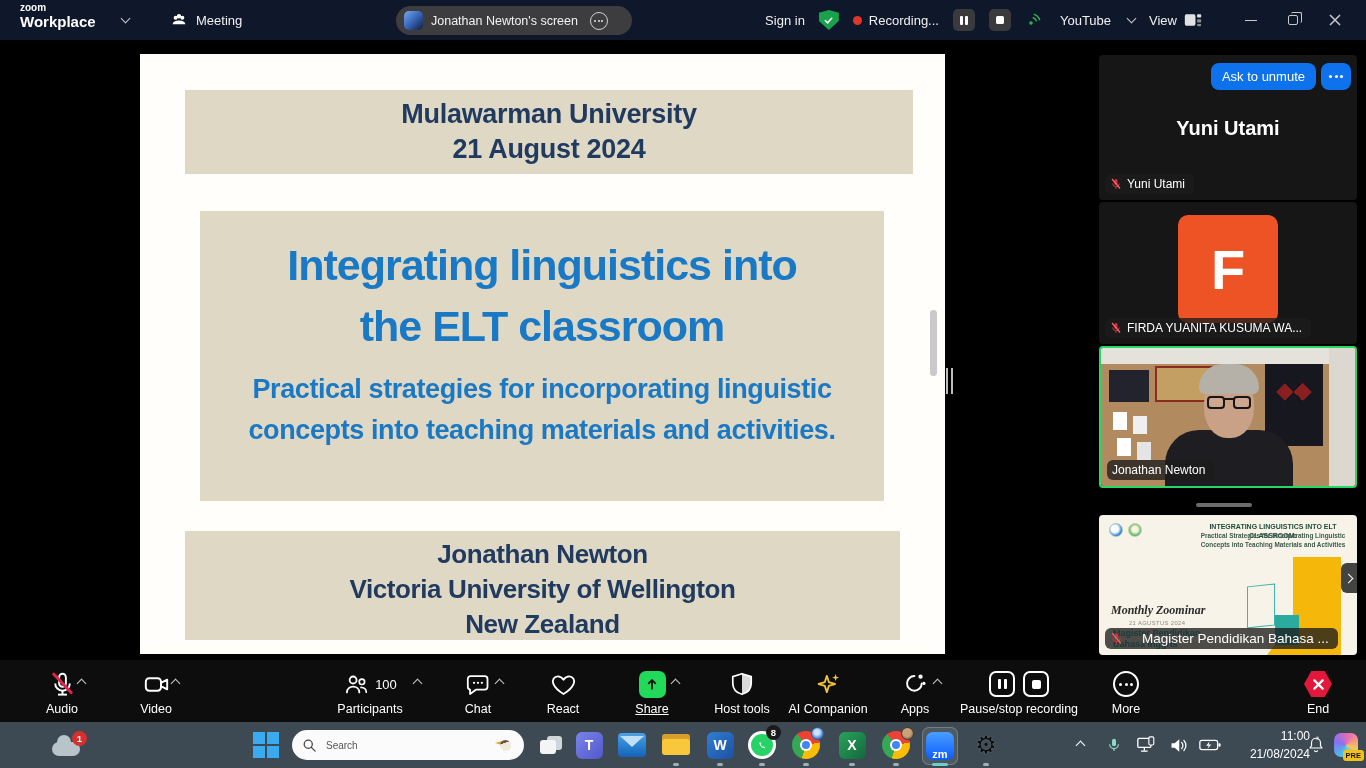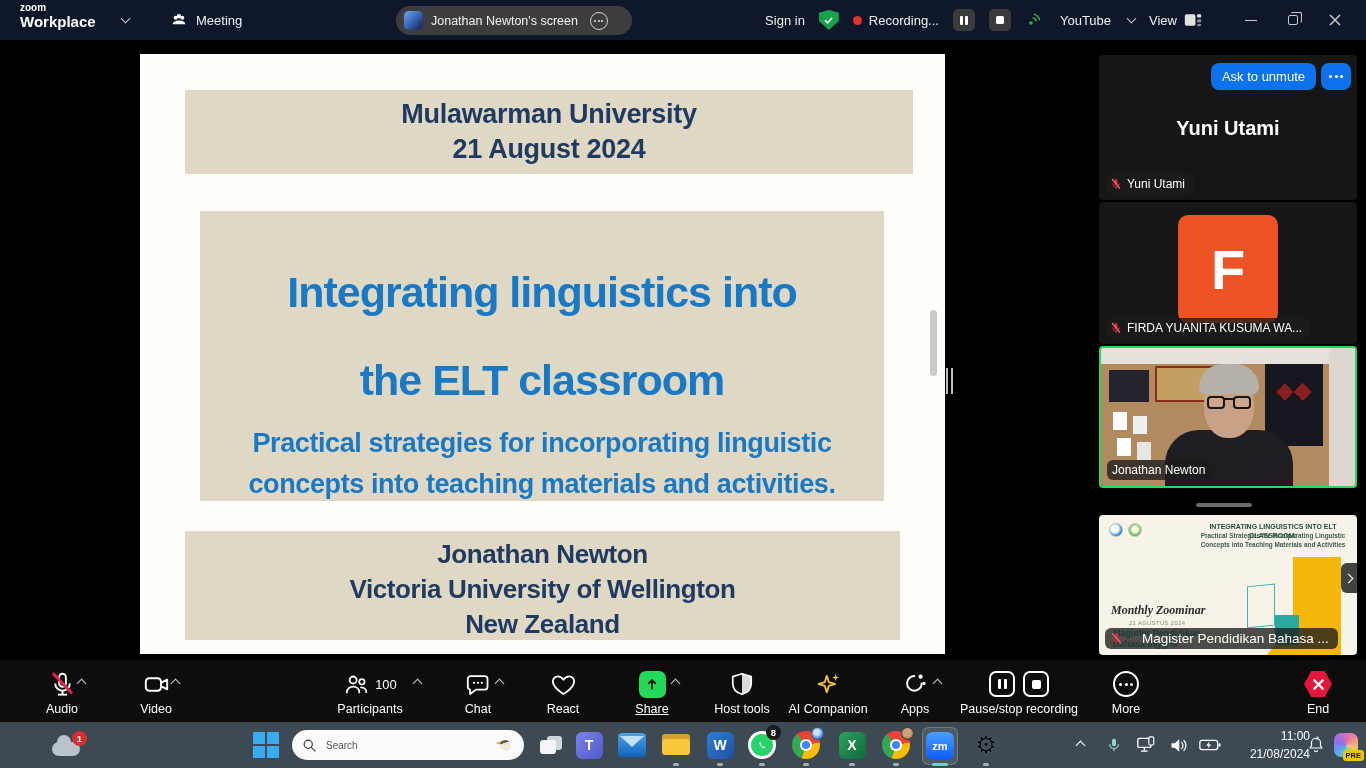--- a/index.html
+++ b/index.html
@@ -38,21 +38,21 @@
   .restore-glyph { width:10px; height:10px; border:1.5px solid #c9c9c9; border-radius:2px; position:relative; }
   .restore-glyph::before { content:""; position:absolute; left:2px; top:-4px; width:10px; height:10px; border:1.5px solid #c9c9c9; border-left:none; border-bottom:none; border-radius:2px; }
 
   
   #main { position:absolute; left:0; top:40px; width:1366px; height:620px; background:#000; }
   #slide { position:absolute; left:140px; top:14px; width:805px; height:600px; background:#fffefb; }
   .beige-box { position:absolute; background:#ded8c5; text-align:center; }
   #box-header { left:45px; top:36px; width:728px; height:84px; padding-top:7px; }
   #box-header div { font-size:27px; font-weight:600; color:#203a60; line-height:35px; letter-spacing:-0.3px; }
   #box-title { left:60px; top:157px; width:684px; height:290px; padding-top:24px; }
-  .title-line { font-size:43px; font-weight:700; color:#1a79c5; line-height:61px; letter-spacing:-1px;margin-top:27px; }
+  .title-line { font-size:43px; font-weight:700; color:#1a79c5; line-height:61px; letter-spacing:-1px; }
   .subtitle { font-size:27px; font-weight:700; color:#1a79c5; line-height:41px; margin-top:12px; letter-spacing:-0.4px; }
   #box-author { left:45px; top:477px; width:715px; height:109px; padding-top:6px; }
   #box-author div { font-size:26px; font-weight:700; color:#203a60; line-height:35px; letter-spacing:-0.4px; }
   #slide-scrollbar { position:absolute; left:790px; top:256px; width:7px; height:66px; background:#c9c9c9; border-radius:4px; }
   #stage-divider { position:absolute; left:944px; top:328px; width:10px; height:26px; display:flex; gap:3px; justify-content:center; }
   #stage-divider i { width:2px; height:26px; background:#bdbdbd; display:block; }
 
   
   .panel { position:absolute; left:1099px; width:258px; background:#161616; border-radius:4px; overflow:hidden; }
   #panel-yuni { top:15px; height:145px; }
@@ -147,21 +147,21 @@
   .folder::after { content:""; position:absolute; left:0; top:5px; width:28px; height:16px; background:#f8c73c; border-radius:3px; }
   .word-app { background:linear-gradient(135deg,#2e7ed4,#1d51a3); }
   .excel-app { background:linear-gradient(135deg,#2aa35c,#13673b); }
   .chrome { position:relative; width:28px; height:28px; border-radius:50%; background:conic-gradient(from -40deg,#ea4335 0 33%,#fbbc05 0 66%,#34a853 0 100%); }
   .chrome::before { content:""; position:absolute; left:8px; top:8px; width:12px; height:12px; background:#fff; border-radius:50%; }
   .chrome::after { content:""; position:absolute; left:10px; top:10px; width:8px; height:8px; background:#4285f4; border-radius:50%; }
   .chrome .overlay-badge { position:absolute; right:-4px; top:-4px; width:13px; height:13px; border-radius:50%; z-index:2; }
   .ob-blue { background:radial-gradient(circle at 45% 40%,#cfe2f7 28%,#3f7fd1 70%); border:1px solid #2a5f9e; }
   .ob-face { background:radial-gradient(circle at 45% 40%,#caa27a 45%,#6e5238 90%); border:1px solid #4c3a26; }
   .zoom-active { position:absolute; left:922px; top:5px; width:36px; height:38px; background:rgba(255,255,255,0.09); border:1px solid rgba(255,255,255,0.22); border-radius:7px; display:flex; align-items:center; justify-content:center; }
-  .zoom-app { width:28px; height:28px; border-radius:7px; background:linear-gradient(180deg,#4a9eff,#0b5cff); color:#fff; font-size:11px; font-weight:700; display:flex; align-items:center; justify-content:center; }
+  .zoom-app { width:28px; height:28px; border-radius:7px; background:linear-gradient(180deg,#4a9eff,#0b5cff); color:#fff; font-size:11px; font-weight:700; display:flex; align-items:flex-end; justify-content:center; }
   .zoom-dash { position:absolute; left:932px; top:41px; width:16px; height:3px; border-radius:2px; background:#6ad0c8; }
   .gear { font-family:"DejaVu Sans",sans-serif; font-size:24px; color:#0c0c0c; text-shadow:0 0 1px #aab4ba; line-height:1; }
   .tray-icon { position:absolute; top:9px; width:28px; height:28px; display:flex; align-items:center; justify-content:center; }
   #clock { position:absolute; left:1222px; top:5px; width:88px; text-align:right; color:#fff; font-size:12px; line-height:1.5; }
   .copilot { position:relative; width:24px; height:24px; border-radius:7px; background:conic-gradient(from 200deg,#48c1e9,#8a6ff0,#e96fae,#f8c75a,#48c1e9); }
   .pre-badge { position:absolute; right:-6px; bottom:-4px; background:#f2c019; color:#191919; font-size:7.5px; font-weight:700; border-radius:3px; padding:1px 3px; }
 </style>
 </head>
 <body>
 

